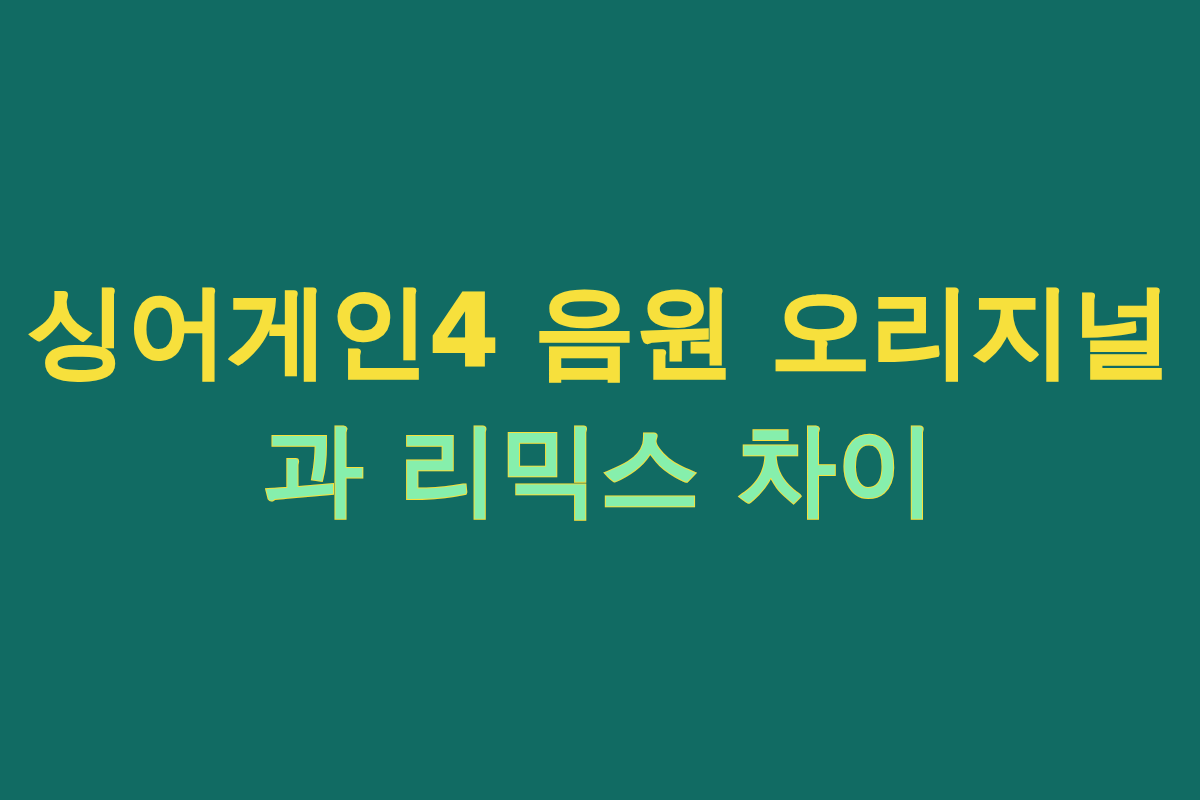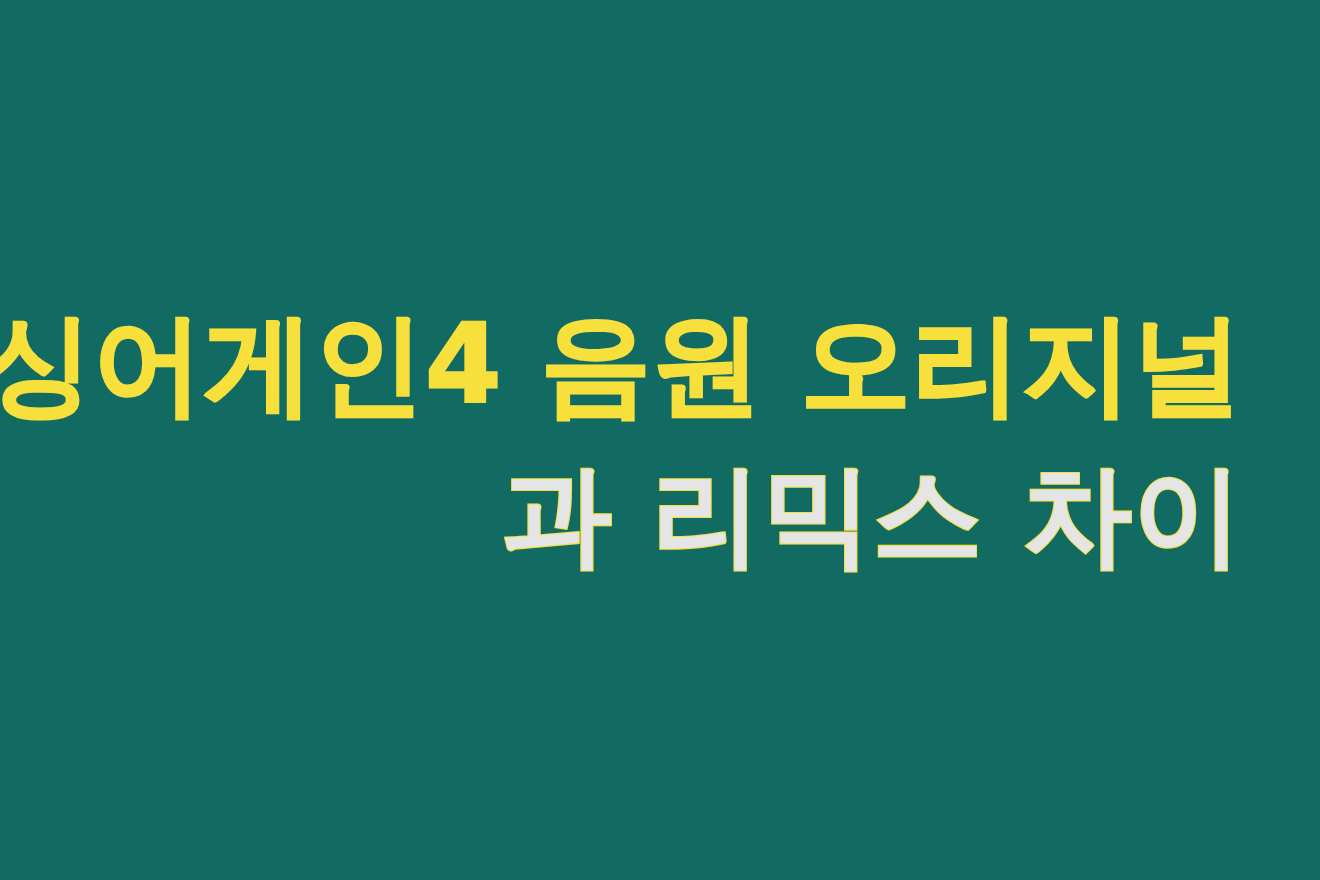--- a/index.html
+++ b/index.html
@@ -27,21 +27,21 @@
     overflow: hidden;
   }
 
   #title-block {
     width: 1100px;
     text-align: center;
     padding: 0 20px;
     box-sizing: border-box;
     display: flex;
     flex-direction: column;
-    align-items: flex-end;
+    align-items: center;
     justify-content: center;
     gap: 16px;
   }
 
   .title-line {
     display: block;
     color: #F7E03C;
     font-family: "DejaVu Sans", "Liberation Sans", sans-serif;
     font-size: 104px;
     font-weight: 700;
@@ -63,16 +63,16 @@
     font-size: 100px;
   }
 </style>
 </head>
 <body>
 
 <div id="card" style="background: rgb(17, 107, 99);">
 
   <div id="title-block">
     <span class="title-line line-1" style="color: rgb(247, 224, 60); -webkit-text-stroke: 2px rgb(247, 224, 60);">싱어게인4 음원 오리지널</span>
-    <span class="title-line line-2" style="color: #e5e5e5; -webkit-text-stroke: 2px rgb(247, 224, 60);">과 리믹스 차이</span>
+    <span class="title-line line-2" style="color: #86efac; -webkit-text-stroke: 2px rgb(247, 224, 60);">과 리믹스 차이</span>
   </div>
 
 </div>
 
 </body></html>

